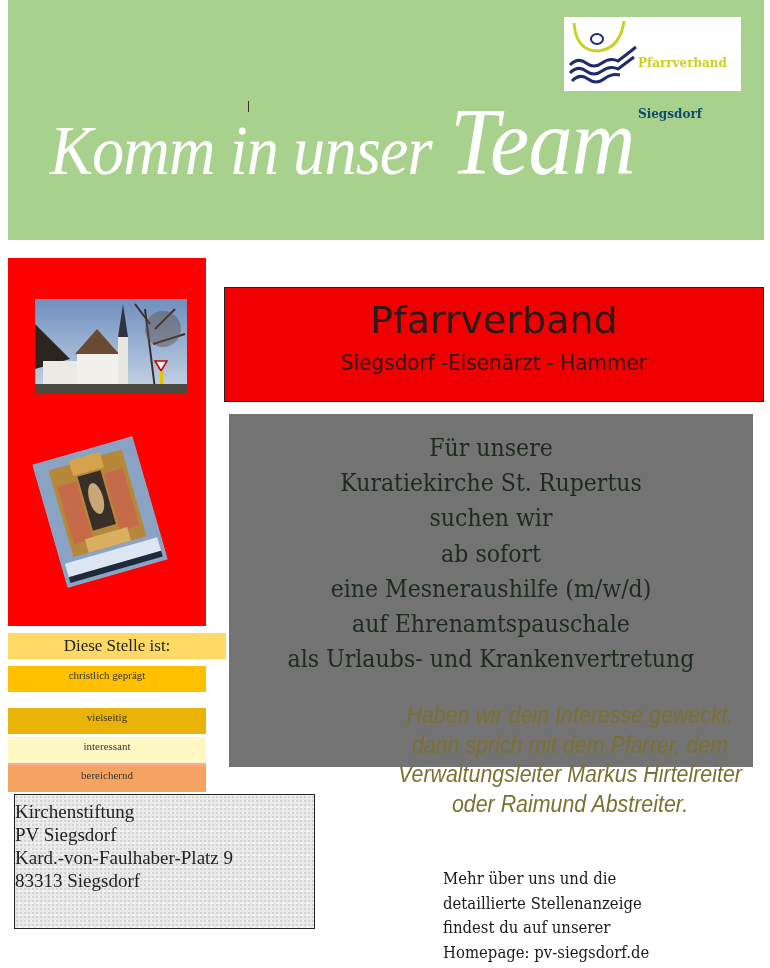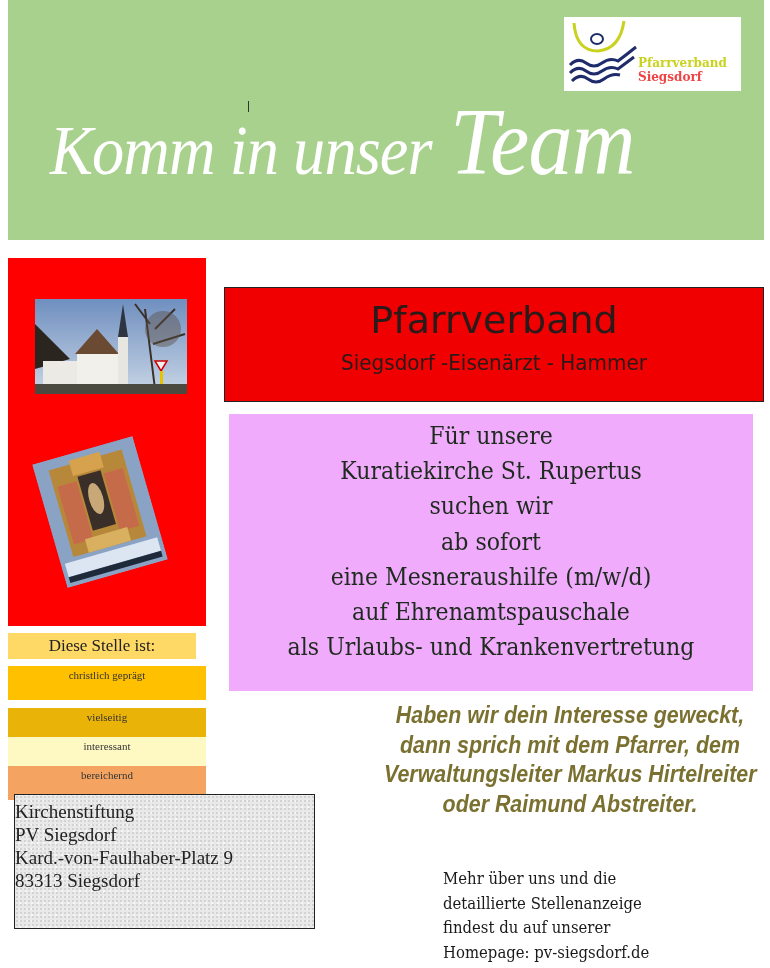--- a/index.html
+++ b/index.html
@@ -8,43 +8,43 @@
   .header-band { position: absolute; left: 8px; top: 0; width: 756px; height: 240px; background: #a9d18e; }
   .header-title { position: absolute; left: 50px; top: 86px; color: #ffffff; font-family: "Liberation Serif", serif; font-style: italic; white-space: nowrap; transform: scaleX(0.92); transform-origin: left bottom; }
   .header-title .small { font-size: 70px; letter-spacing: -1px; }
   .header-title .big { font-size: 96px; font-style: italic; margin-left: 20px; letter-spacing: -1px; }
   .cursor-mark { position: absolute; left: 248px; top: 101px; width: 1px; height: 11px; background: #333; }
 
   .logo { position: absolute; left: 564px; top: 17px; width: 177px; height: 74px; background: #ffffff; }
   .logo svg { position: absolute; left: 0; top: 0; }
   .logo-text { position: absolute; left: 74px; top: 39px; font-family: "DejaVu Serif", serif; font-weight: bold; font-size: 12px; line-height: 14px; }
   .logo-text .l1 { color: #c9d21f; }
-  .logo-text .l2 { color: #ef4444; }
+  .logo-text .l2 { color: #0c4a6e; margin-top: 37px; }
 
   .left-col { position: absolute; left: 8px; top: 258px; width: 198px; height: 368px; background: #ff0000; }
   .photo-church { position: absolute; left: 27px; top: 41px; width: 152px; height: 95px; overflow: hidden; }
   .photo-altar { position: absolute; left: 40px; top: 190px; width: 104px; height: 128px; transform: rotate(-16deg); overflow: hidden; background: #8aa2c4; }
 
-  .stelle-head { position: absolute; left: 8px; top: 633px; width: 188px; height: 26px; background: #ffd966; text-align: center; font-size: 17px; line-height: 26px; color: #222; }
-  .trait { position: absolute; left: 8px; width: 198px; height: 34px; text-align: center; font-size: 11px; line-height: 18px; color: #333; }
+  .stelle-head { position: absolute; left: 8px; top: 633px; width: 218px; height: 26px; background: #ffd966; text-align: center; font-size: 17px; line-height: 26px; color: #222; }
+  .trait { position: absolute; left: 8px; width: 198px; height: 26px; text-align: center; font-size: 11px; line-height: 18px; color: #333; }
 
   .address-box { position: absolute; left: 14px; top: 794px; width: 301px; height: 135px; border: 1px solid #222;
     background-color: #e9e9e9;
     background-image: radial-gradient(#d3d3d3 1px, transparent 1px), radial-gradient(#f7f7f7 1px, transparent 1px);
     background-size: 4px 4px, 6px 6px; background-position: 0 0, 2px 3px;
     text-align: left; padding-top: 5px; font-size: 19px; line-height: 23px; color: #222; }
 
   .pv-box { position: absolute; left: 224px; top: 287px; width: 540px; height: 115px; background: #f00000; border: 1px solid #222; text-align: center; font-family: "DejaVu Sans", sans-serif; color: #2a1a1a; }
   .pv-title { font-size: 38px; line-height: 40px; margin-top: 12px; }
   .pv-sub { font-size: 21px; line-height: 26px; margin-top: 10px; transform: scaleX(0.95); }
 
-  .job-box { position: absolute; left: 229px; top: 414px; width: 524px; height: 277px; background: #f0abfc; text-align: center; font-family: "DejaVu Serif", serif; color: #1e2a1e; font-size: 24px; line-height: 35.2px; padding-top: 5px; }
+  .job-box { position: absolute; left: 229px; top: 414px; width: 524px; height: 353px; background: #737373; text-align: center; font-family: "DejaVu Serif", serif; color: #1e2a1e; font-size: 24px; line-height: 35.2px; padding-top: 17px; }
   .job-box div { transform: scaleX(0.92); }
 
-  .contact { position: absolute; left: 370px; top: 701px; width: 400px; text-align: center; font-family: "Liberation Sans", sans-serif; font-style: italic; font-size: 23px; line-height: 29.5px; color: #7a7030; font-weight: bold; }
+  .contact { position: absolute; left: 370px; top: 701px; width: 400px; text-align: center; font-family: "Liberation Sans", sans-serif; font-style: italic; font-size: 23px; line-height: 29.5px; color: #7a7030; }
   .contact div { transform: scaleX(0.93); white-space: nowrap; }
 
   .more { position: absolute; left: 443px; top: 867px; font-family: "DejaVu Serif", serif; font-size: 16px; line-height: 24.5px; color: #1a1a1a; }
   .more div { transform: scaleX(0.93); transform-origin: left; white-space: nowrap; }
 </style>
 </head>
 <body>
 
 <div class="header-band"></div>
 <div class="header-title">

